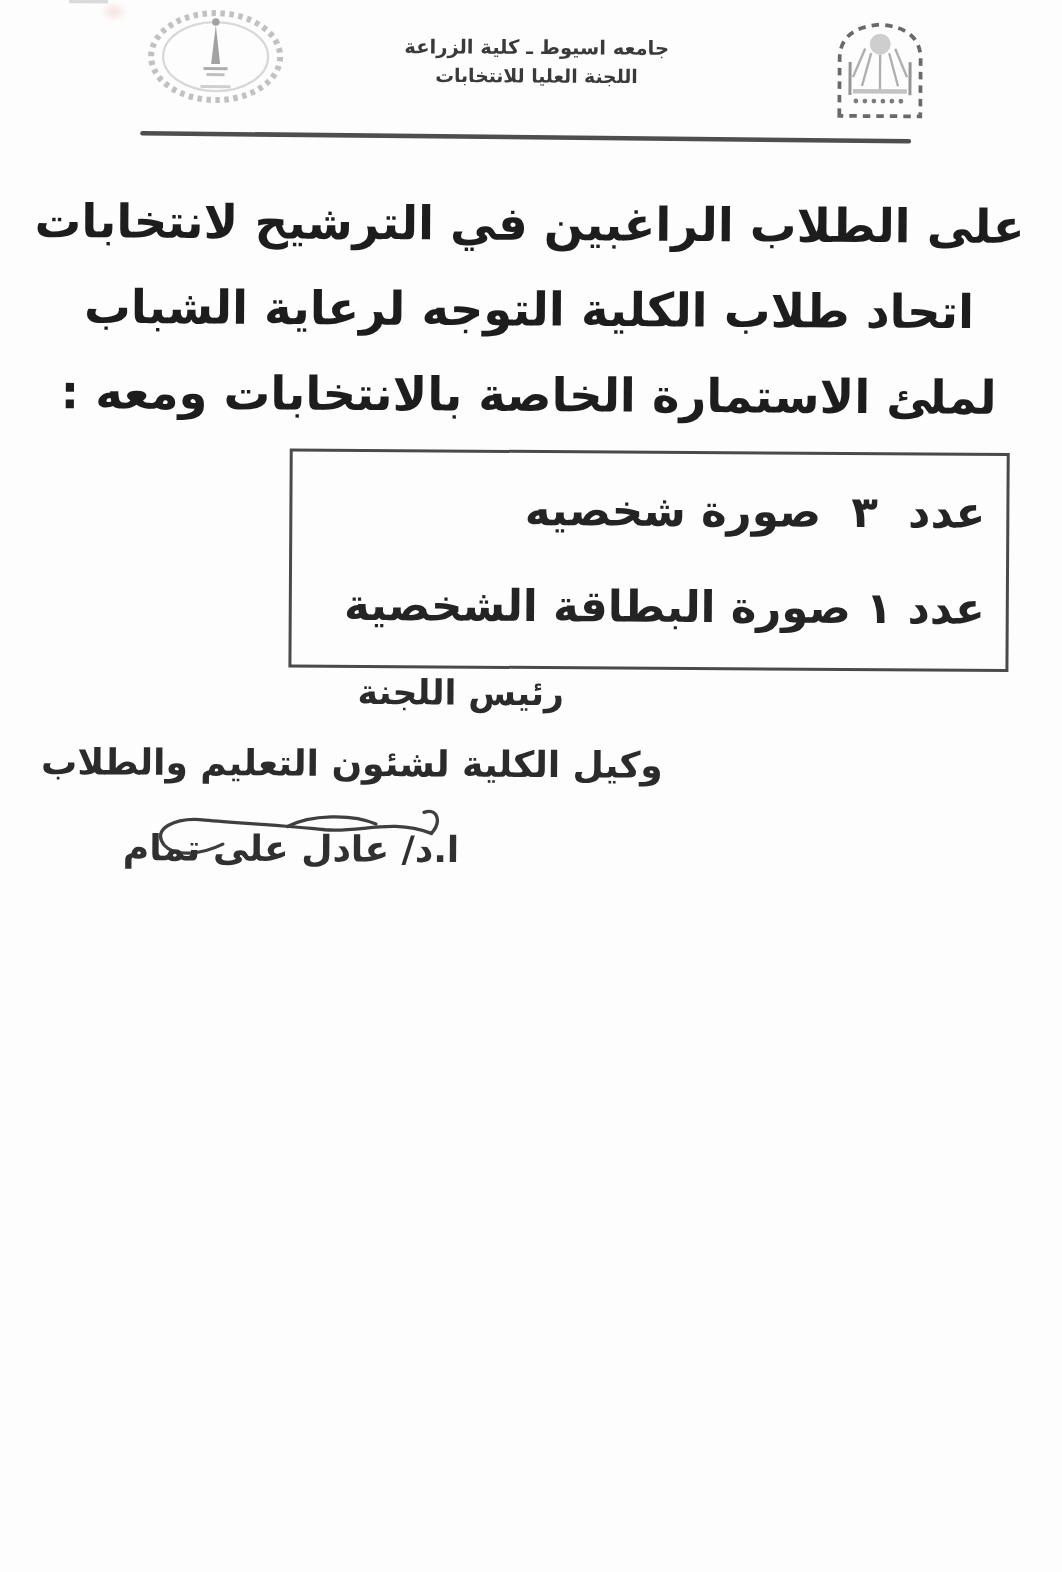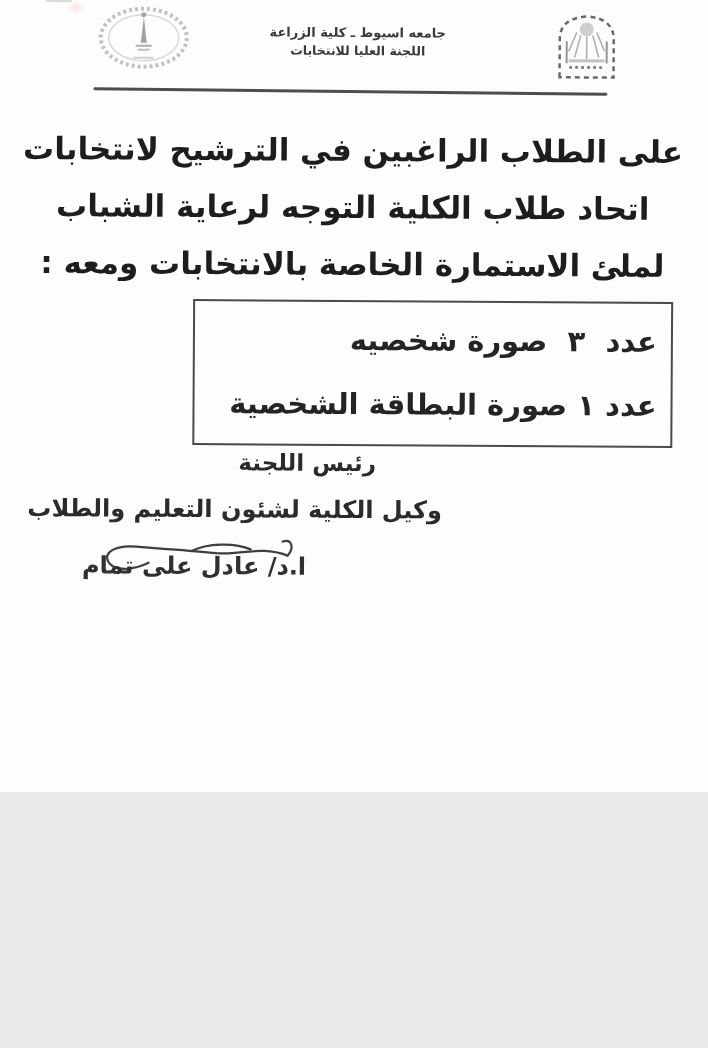--- a/index.html
+++ b/index.html
@@ -1,17 +1,17 @@
 <!DOCTYPE html>
 <html lang="ar"><head>
 <meta charset="utf-8">
 <style>
   html,body{margin:0;padding:0;background:#e9e9e9;}
   .page{
-    position:relative;width:708px;height:792px;margin:0 auto;
+    position:relative;width:708px;height:1048px;margin:0 auto;
     background:#fdfdfd;overflow:hidden;
     font-family:"DejaVu Sans","Liberation Sans",sans-serif;
     color:#222;
   }
   .sheet{position:absolute;inset:0;transform:rotate(0.35deg);transform-origin:354px 0;}
 
   
   .mark-top{position:absolute;left:46px;top:0;width:26px;height:4px;background:#dadada;}
   .smudge{position:absolute;left:67px;top:3px;width:18px;height:13px;border-radius:50%;
     background:radial-gradient(closest-side,#eec9c0,rgba(255,255,255,0));opacity:.55;filter:blur(1px);}

